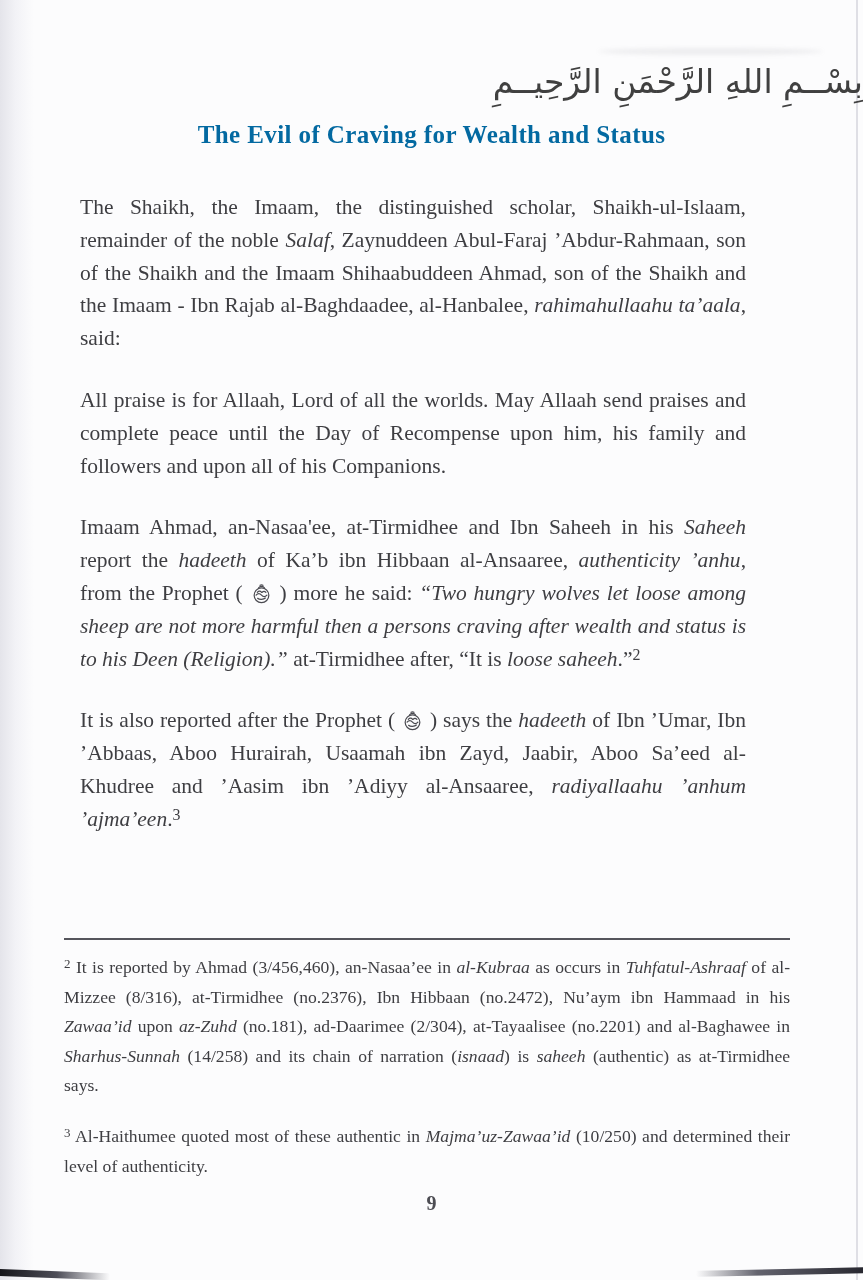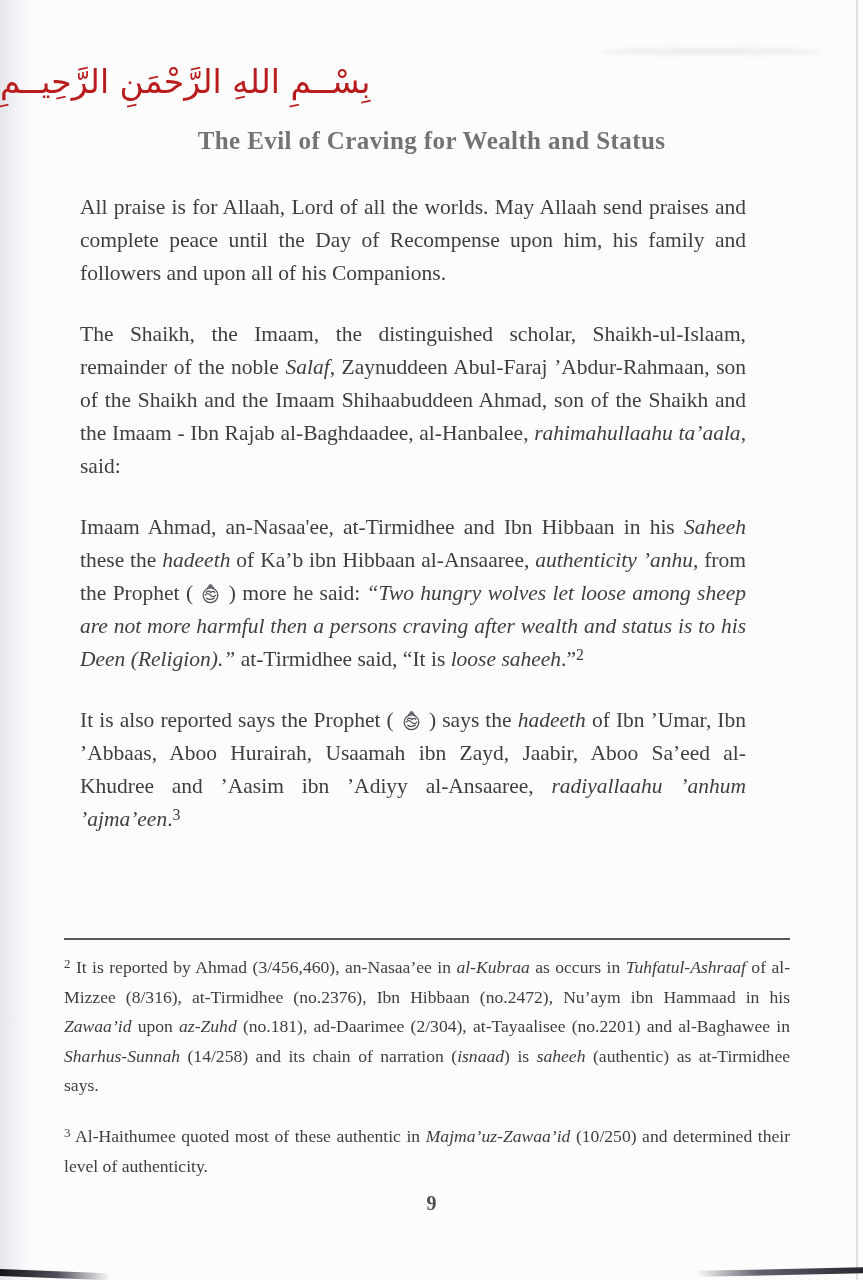--- a/index.html
+++ b/index.html
@@ -36,30 +36,30 @@
     transform: rotate(2.2deg); border-radius: 2px;
   }
   .corner-br {
     position: absolute; right: -8px; bottom: 5px; width: 175px; height: 6px;
     background: linear-gradient(270deg, #23232b 0%, #63636e 65%, rgba(106,106,118,0) 100%);
     transform: rotate(-1.2deg); border-radius: 2px;
   }
   
   .bismillah {
     position: absolute; top: 46px; left: 0; right: 0;
-    text-align: left; direction: rtl;
+    text-align: right; direction: rtl;
     font-family: "DejaVu Sans", sans-serif;
-    font-size: 33px; line-height: 72px; color: #b91c1c;
+    font-size: 33px; line-height: 72px; color: #404040;
   }
   .title {
-    position: absolute; top: 121px; left: 0; right: 0; margin: 6px;
+    position: absolute; top: 121px; left: 0; right: 0; margin: 0;
     text-align: center;
     font-family: "Liberation Serif", serif;
     font-size: 25px; font-weight: bold; letter-spacing: 0.4px;
-    color: #737373;
+    color: #0369a1;
   }
   .body-text {
     position: absolute; top: 191px; left: 80px; width: 666px;
     font-size: 21.5px; line-height: 32.8px;
     text-align: justify;
   }
   .body-text p { margin: 0 0 29px 0; }
   .footnotes {
     position: absolute; top: 938px; left: 64px; width: 726px;
     font-size: 17.6px; line-height: 29.6px;
@@ -86,36 +86,36 @@
 <div class="page">
   <div class="edge-left"></div>
   <div class="edge-right"></div>
   <div class="smudge-top"></div>
 
   <div class="bismillah">بِسْــمِ اللهِ الرَّحْمَنِ الرَّحِيــمِ</div>
 
   <h1 class="title">The Evil of Craving for Wealth and Status</h1>
 
   <div class="body-text">
+    <p><span>The Shaikh, the Imaam, the distinguished scholar, Shaikh-ul-Islaam, remainder of the noble </span><i>Salaf</i><span>, Zaynuddeen Abul-Faraj ’Abdur-Rahmaan, son of the Shaikh and the Imaam Shihaabuddeen Ahmad, son of the Shaikh and the Imaam - Ibn Rajab al-Baghdaadee, al-Hanbalee, </span><i>rahimahullaahu ta’aala</i><span>, said:</span></p>
     <p><span>All praise is for Allaah, Lord of all the worlds. May Allaah send praises and complete peace until the Day of Recompense upon him, his family and followers and upon all of his Companions.</span></p>
-    <p><span>The Shaikh, the Imaam, the distinguished scholar, Shaikh-ul-Islaam, remainder of the noble </span><i>Salaf</i><span>, Zaynuddeen Abul-Faraj ’Abdur-Rahmaan, son of the Shaikh and the Imaam Shihaabuddeen Ahmad, son of the Shaikh and the Imaam - Ibn Rajab al-Baghdaadee, al-Hanbalee, </span><i>rahimahullaahu ta’aala</i><span>, said:</span></p>
-    <p><span>Imaam Ahmad, an-Nasaa'ee, at-Tirmidhee and Ibn Hibbaan in his </span><i>Saheeh</i><span> these the </span><i>hadeeth</i><span> of Ka’b ibn Hibbaan al-Ansaaree, </span><i>authenticity ’anhu</i><span>, from the Prophet (</span>
+    <p><span>Imaam Ahmad, an-Nasaa'ee, at-Tirmidhee and Ibn Saheeh in his </span><i>Saheeh</i><span> report the </span><i>hadeeth</i><span> of Ka’b ibn Hibbaan al-Ansaaree, </span><i>authenticity ’anhu</i><span>, from the Prophet (</span>
   <span class="saw"><svg width="21" height="22" viewBox="0 0 24 25" xmlns="http://www.w3.org/2000/svg">
             <g fill="none" stroke="#4a4a50" stroke-width="1.4" stroke-linecap="round">
               <circle cx="12" cy="14" r="8.4"></circle>
               <path d="M5.8 13.8c2-2.4 4.2-2.4 6.2 0s4.2 2.4 6.2 0"></path>
               <path d="M7.2 10.6c1.6-1.7 3.4-1.7 5 0"></path>
               <path d="M12.6 10.6c1.5-1.5 3-1.5 4.4 0"></path>
               <path d="M7.6 17.4c1.6 1.6 7 1.6 8.8-.3"></path>
               <path d="M8.8 5.2c2-1.6 4.6-1.6 6.4 0"></path>
               <path d="M10.4 2.6c1-.7 2.2-.7 3.2 0"></path>
             </g>
           </svg></span>
-<span>) more he said: </span><i>“Two hungry wolves let loose among sheep are not more harmful then a persons craving after wealth and status is to his Deen (Religion).”</i><span> at-Tirmidhee said, “It is </span><i>loose saheeh</i><span>.”</span><sup>2</sup></p>
-    <p><span>It is also reported says the Prophet (</span>
+<span>) more he said: </span><i>“Two hungry wolves let loose among sheep are not more harmful then a persons craving after wealth and status is to his Deen (Religion).”</i><span> at-Tirmidhee after, “It is </span><i>loose saheeh</i><span>.”</span><sup>2</sup></p>
+    <p><span>It is also reported after the Prophet (</span>
   <span class="saw"><svg width="21" height="22" viewBox="0 0 24 25" xmlns="http://www.w3.org/2000/svg">
             <g fill="none" stroke="#4a4a50" stroke-width="1.4" stroke-linecap="round">
               <circle cx="12" cy="14" r="8.4"></circle>
               <path d="M5.8 13.8c2-2.4 4.2-2.4 6.2 0s4.2 2.4 6.2 0"></path>
               <path d="M7.2 10.6c1.6-1.7 3.4-1.7 5 0"></path>
               <path d="M12.6 10.6c1.5-1.5 3-1.5 4.4 0"></path>
               <path d="M7.6 17.4c1.6 1.6 7 1.6 8.8-.3"></path>
               <path d="M8.8 5.2c2-1.6 4.6-1.6 6.4 0"></path>
               <path d="M10.4 2.6c1-.7 2.2-.7 3.2 0"></path>
             </g>

